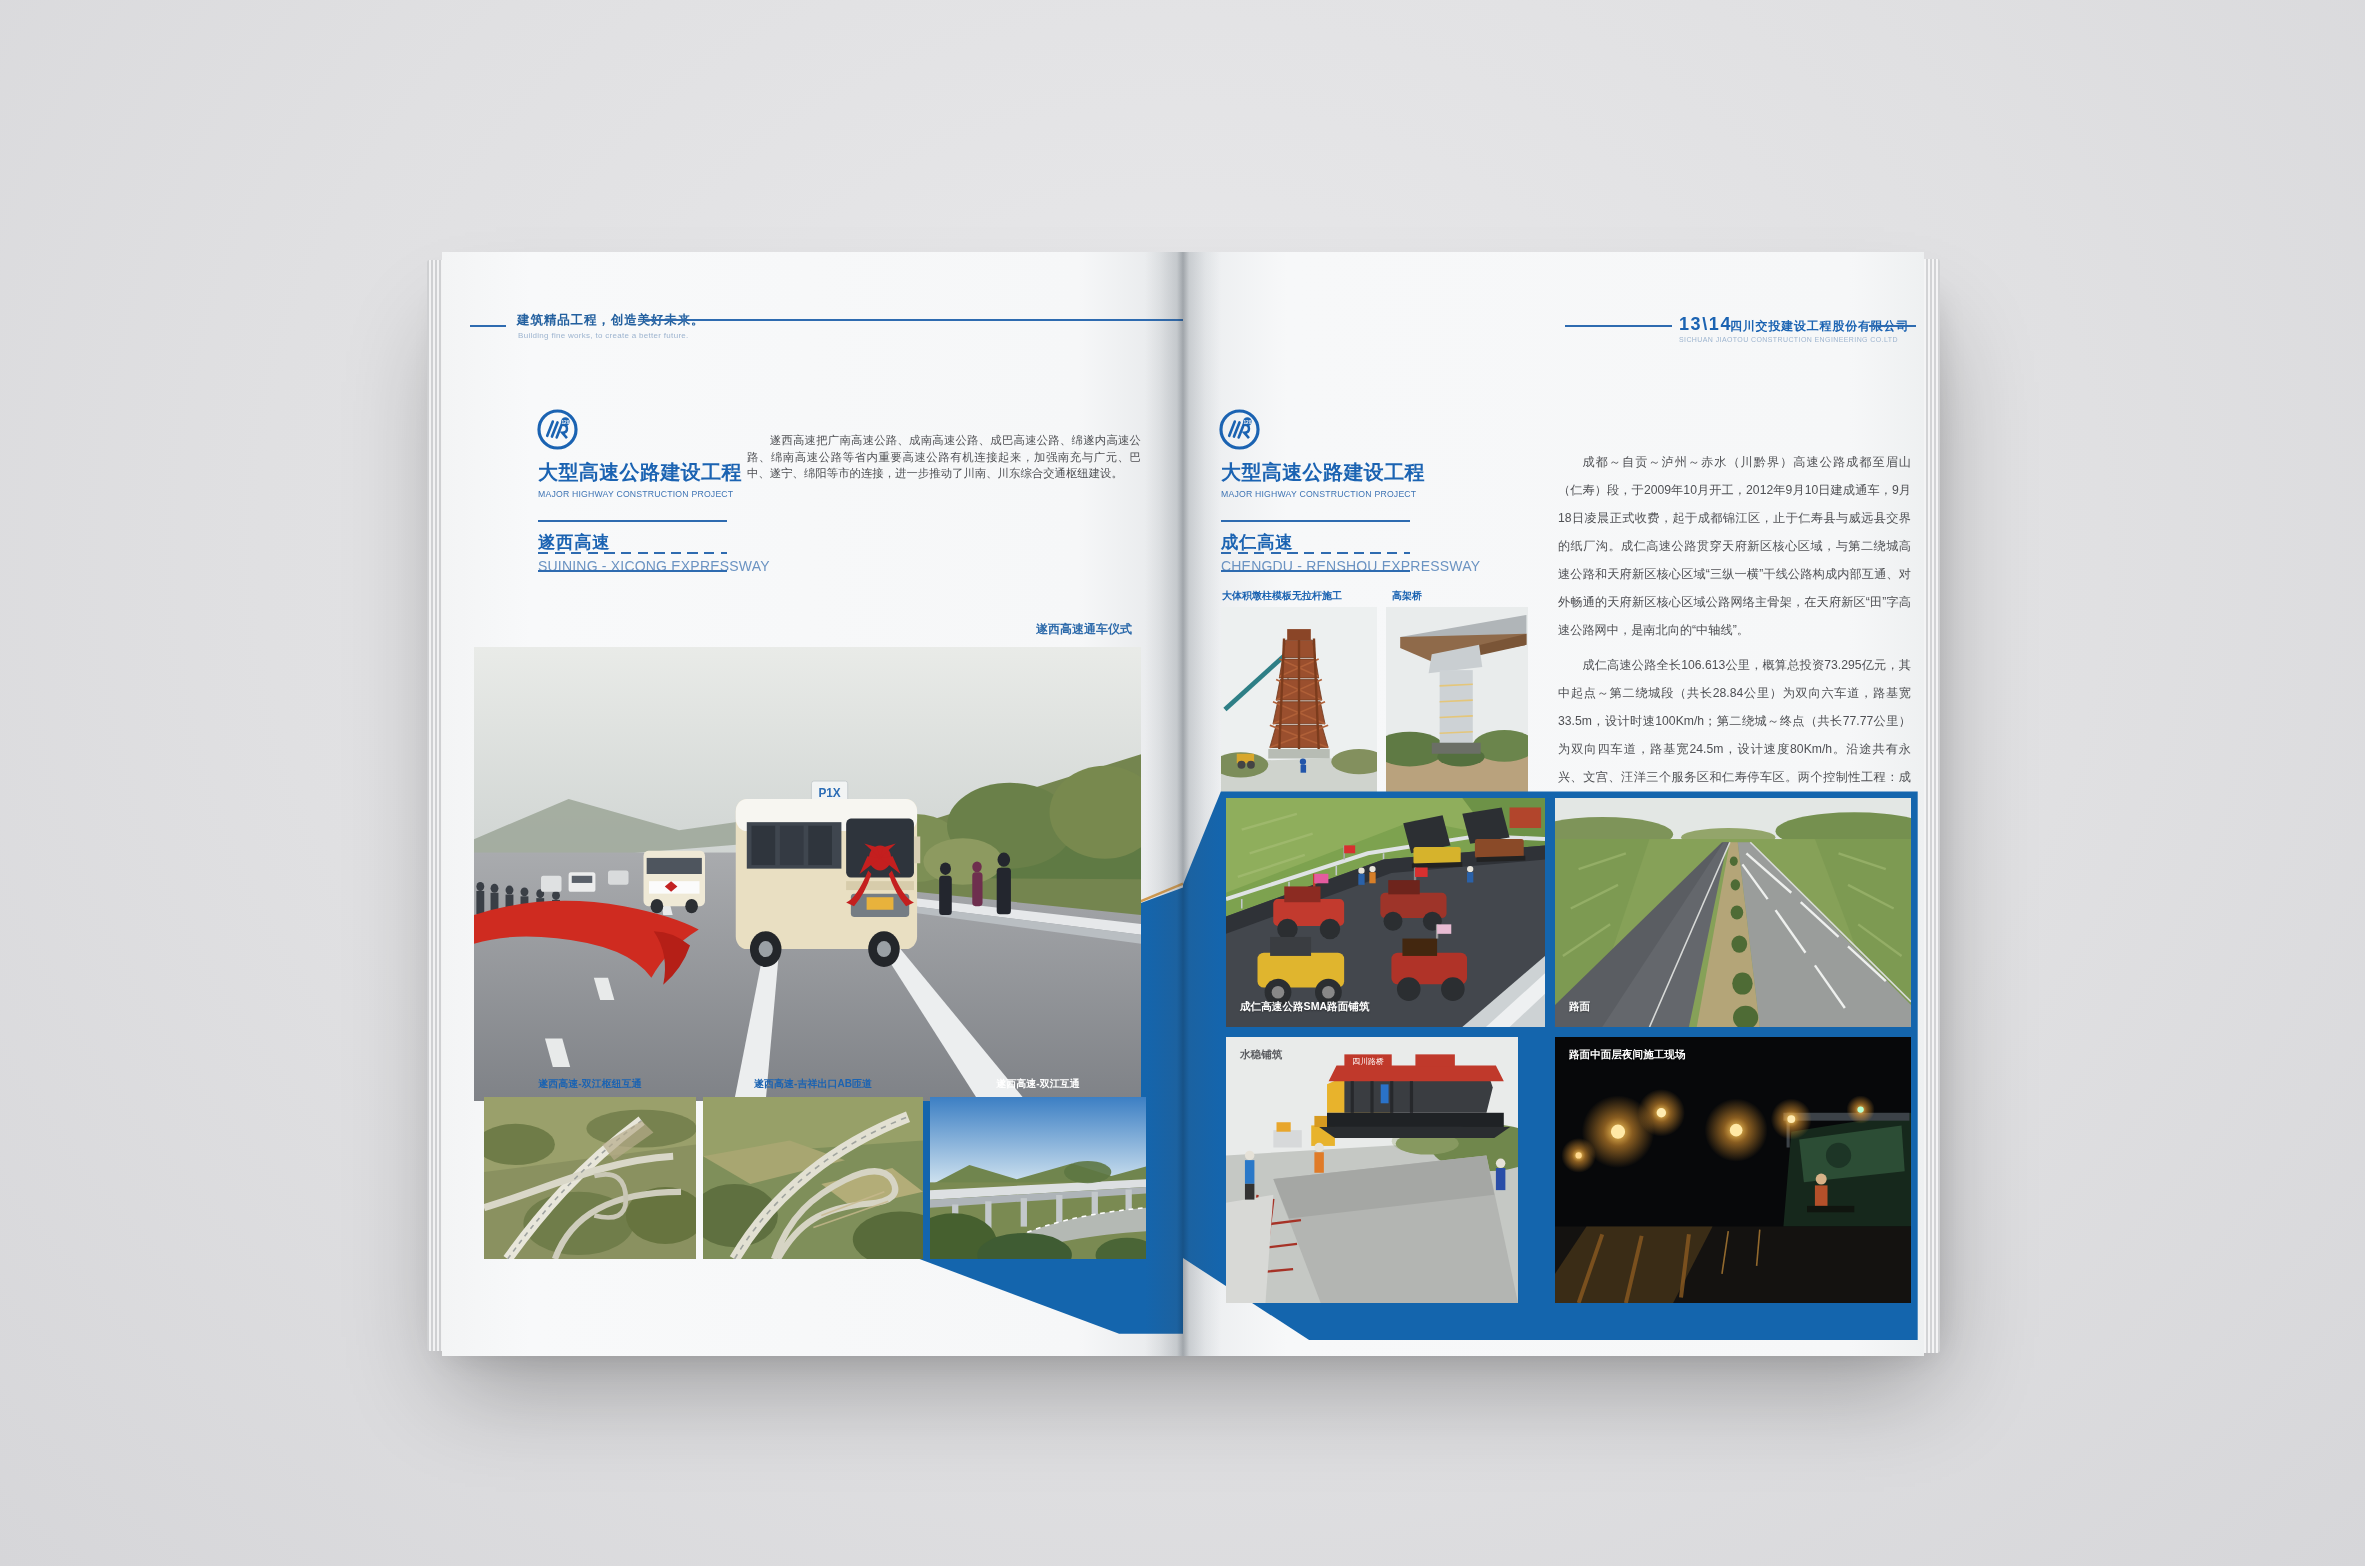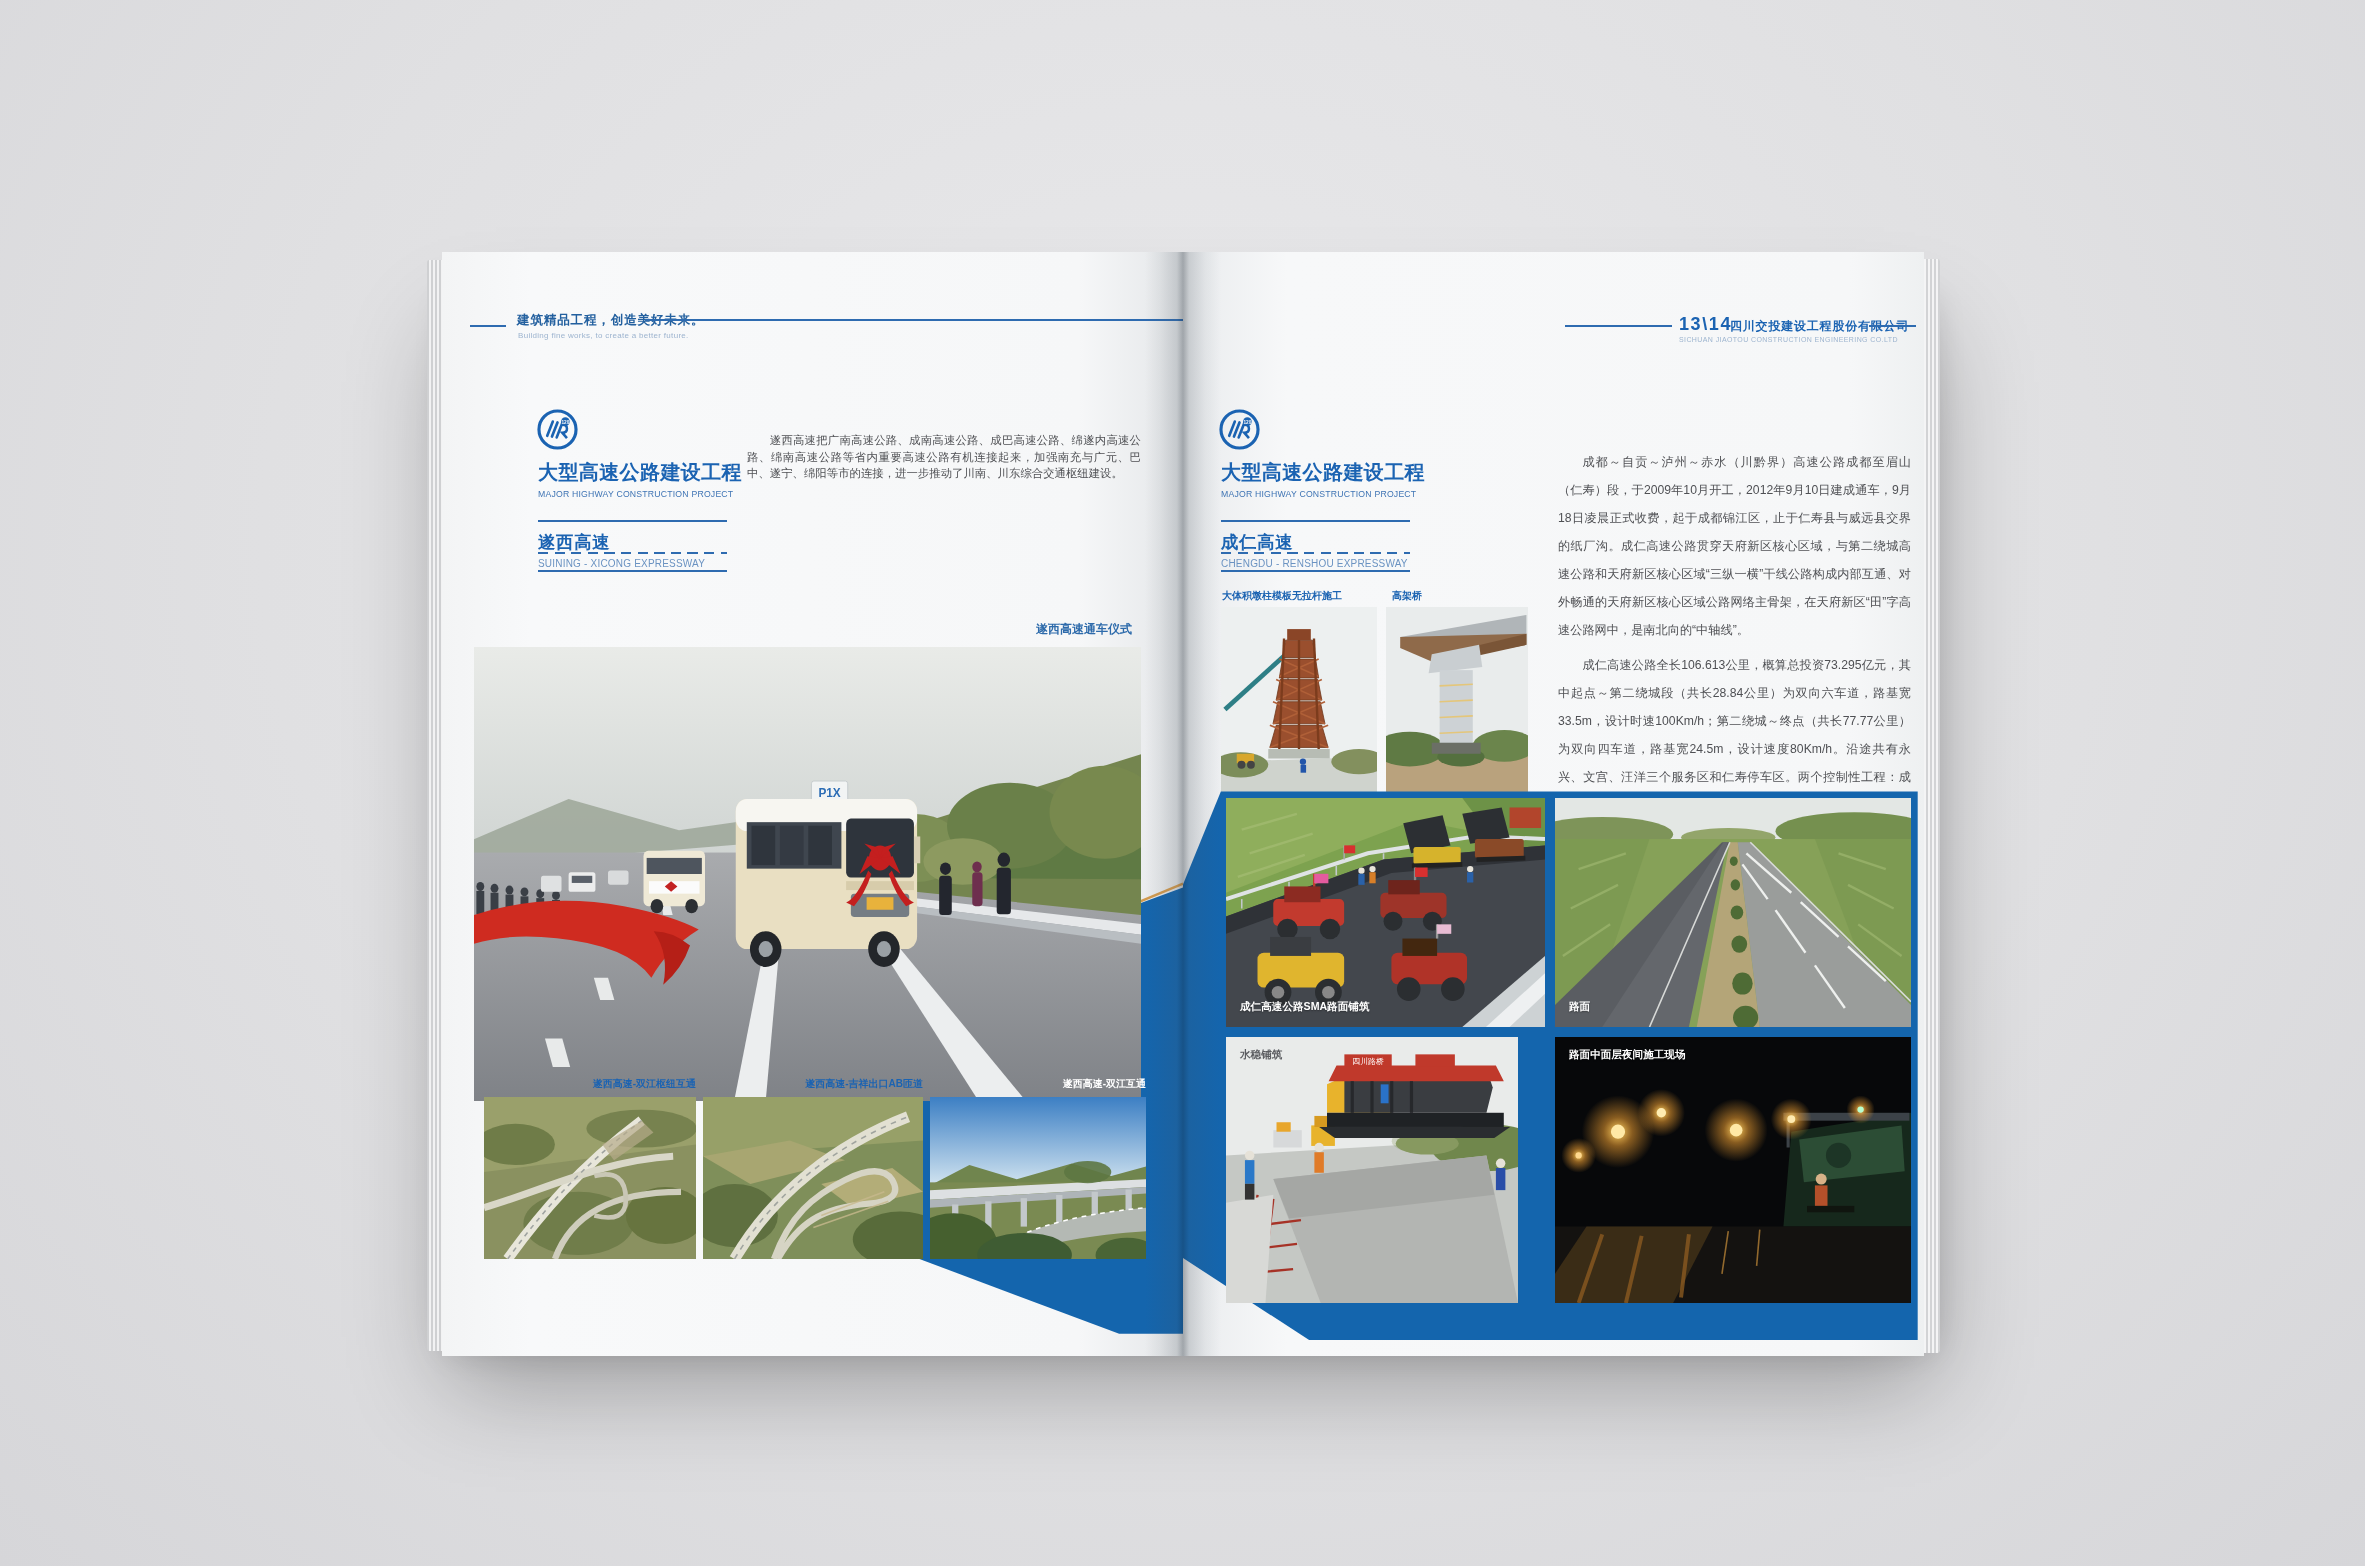--- a/index.html
+++ b/index.html
@@ -24,26 +24,26 @@
   .tagline-en{font-size:8px;color:#9db4cf;letter-spacing:0.3px;}
   .pageno{font-size:18px;font-weight:bold;color:#1b63b2;letter-spacing:1.6px;}
   .company{font-size:12px;font-weight:bold;color:#1b63b2;letter-spacing:0.8px;}
   .company-en{font-size:7px;color:#9db4cf;letter-spacing:0.4px;}
   
   .sec-title{font-size:20px;font-weight:bold;color:#1b63b2;letter-spacing:0.4px;white-space:nowrap;}
   .sec-title-en{font-size:8.7px;color:#3f74b4;letter-spacing:0.2px;white-space:nowrap;}
   .rule{height:2px;background:#2e6bb0;}
   .proj{font-size:17.3px;font-weight:bold;color:#1b63b2;letter-spacing:0.8px;}
   .dashrule{height:2px;background:repeating-linear-gradient(90deg,#2e6bb0 0 10.3px,transparent 10.3px 16.6px);}
-  .proj-en{font-size:10px;color:#6b93c2;letter-spacing:0.2px;}
+  .proj-en{font-size:14px;color:#6b93c2;letter-spacing:0.2px;}
   .body-col{font-size:11.4px;line-height:16.6px;color:#4f5054;text-align:justify;}
   .body-col p{margin:0 0 7px 0;text-indent:2em;}
   .body-col.r{font-size:12.2px;line-height:28px;}
   .photo-cap-blue{font-size:12px;font-weight:bold;color:#2e6bab;}
-  .gal-cap{font-size:10px;font-weight:bold;color:#1b63b2;text-align:right;white-space:nowrap;}
+  .gal-cap{font-size:10px;font-weight:bold;color:#1b63b2;text-align:center;white-space:nowrap;}
   .gal-cap.white{color:#ffffff;}
   .incap{position:absolute;font-size:10.6px;font-weight:bold;color:#fff;text-shadow:0 0.8px 1.6px rgba(0,0,0,.35);z-index:5;}
   .incap.dark{color:#5b5c60;text-shadow:none;}
   .ph{position:absolute;overflow:hidden;background:#ccc;}
   .ph svg{display:block;width:100%;height:100%;}
   svg{shape-rendering:auto;}
 </style>
 </head>
 <body>
 

